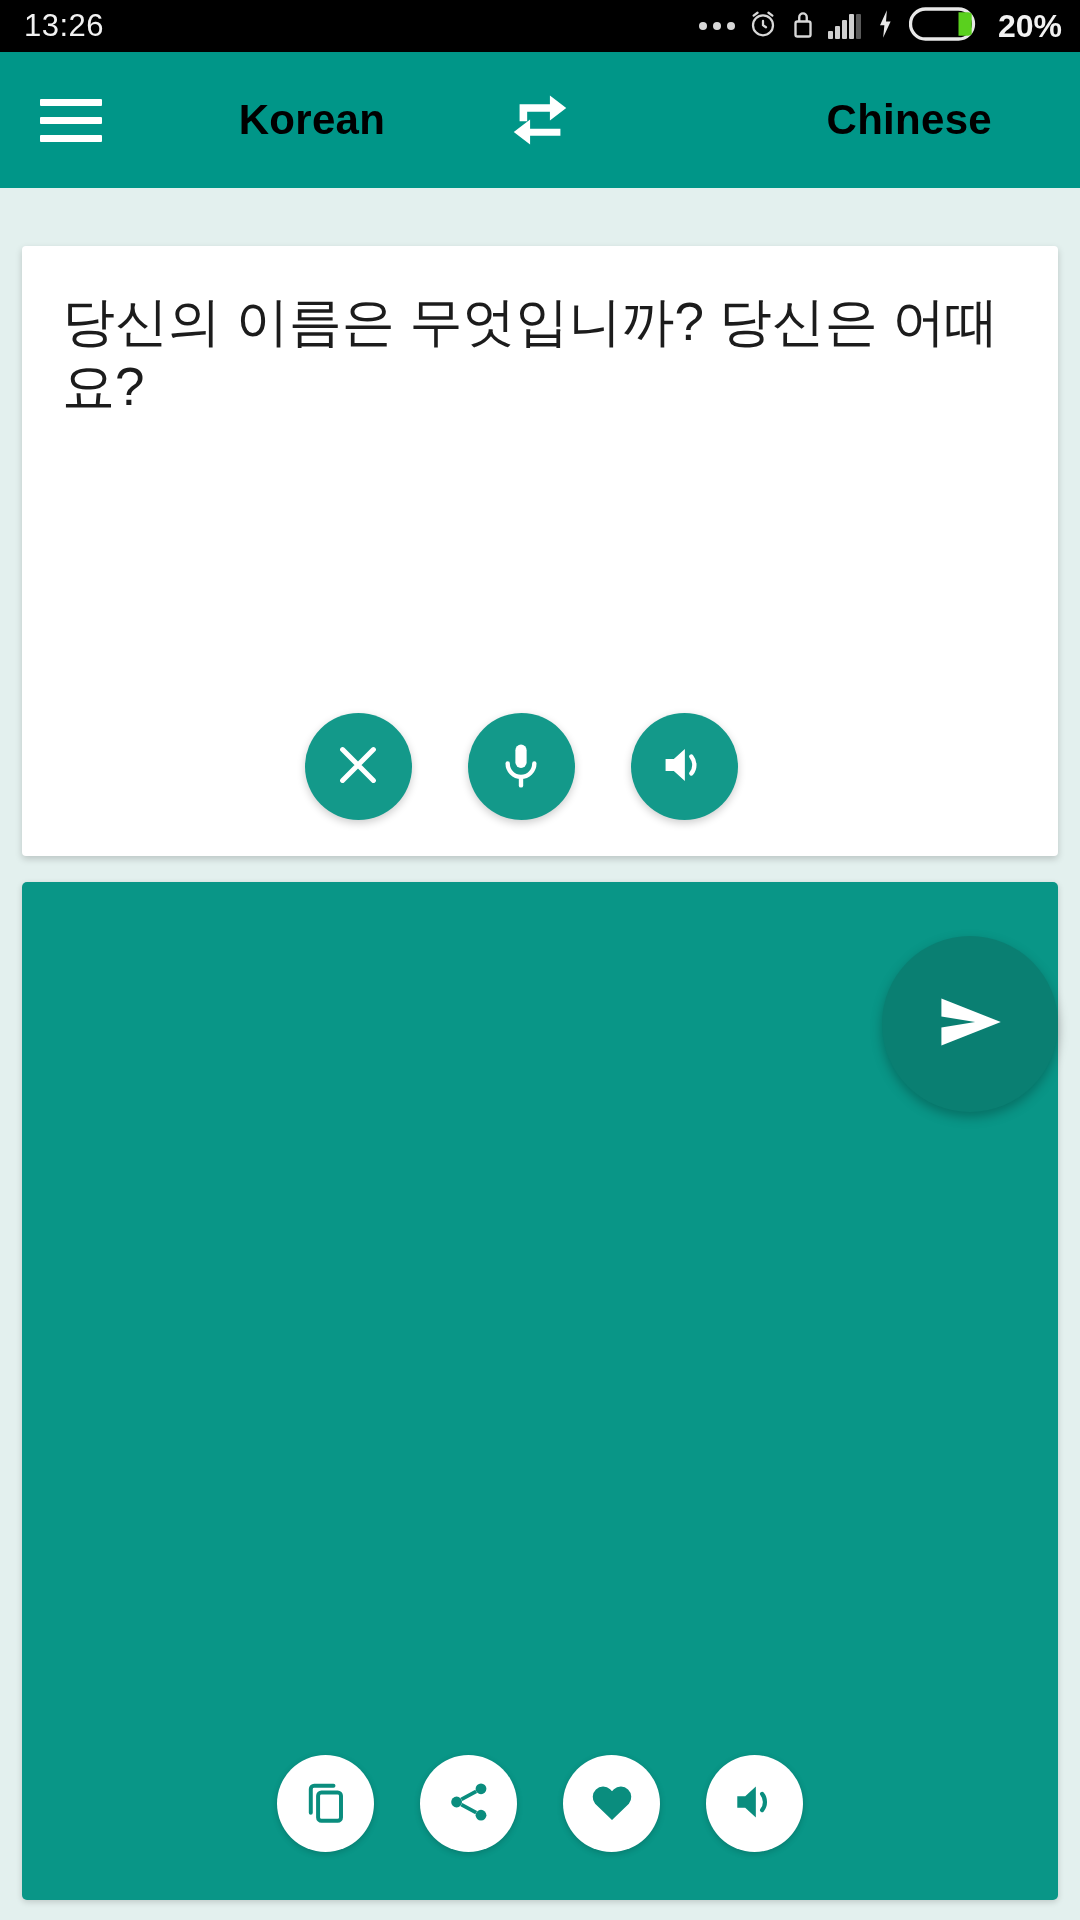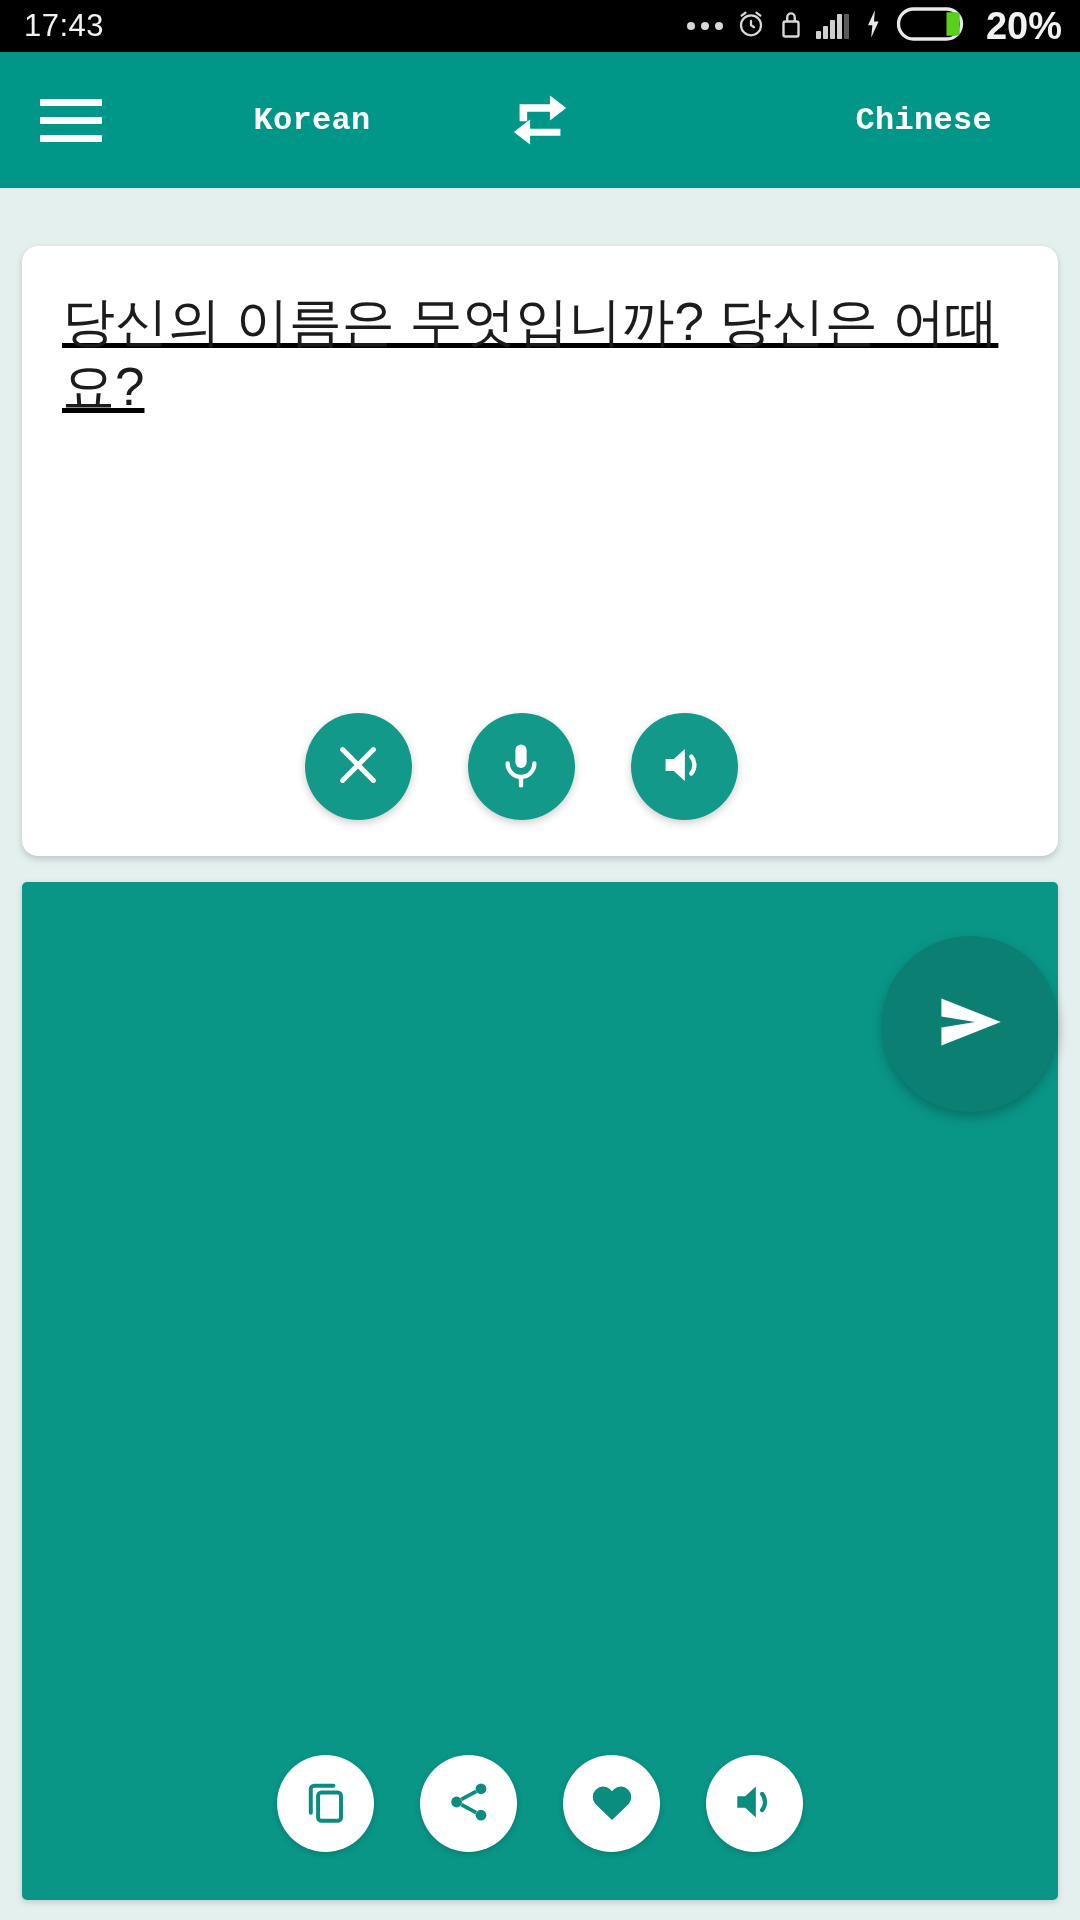--- a/index.html
+++ b/index.html
@@ -13,53 +13,52 @@
   
   .statusbar{
     height:52px; background:#000; color:#fff;
     display:flex; align-items:center; justify-content:space-between;
     padding:0 18px 0 24px;
   }
   .status-time{ font-size:31px; font-weight:400; letter-spacing:.5px; color:#f2f2f2; }
   .status-right{ display:flex; align-items:center; gap:13px; }
   .dots{ display:flex; gap:6px; align-items:center; }
   .dots i{ width:8px;height:8px;border-radius:50%;background:#d8d8d8; display:block; }
-  .battery-pct{ font-size:38px; font-weight:700; color:#f2f2f2; margin-left:4px; }
+  .battery-pct{ font-size:32px; font-weight:700; color:#f2f2f2; margin-left:4px; }
   .sig{ display:flex; align-items:flex-end; gap:2px; height:26px; }
   .sig b{ display:block; width:5px; background:#cfcfcf; border-radius:1px; }
   .sig b:nth-child(1){height:8px;}
   .sig b:nth-child(2){height:13px;}
   .sig b:nth-child(3){height:19px;}
   .sig b:nth-child(4){height:25px;}
   .sig b:nth-child(5){height:25px;background:#5a5a5a;}
 
   
   .appbar{
     height:136px; background:#009688;
     display:flex; align-items:center; padding:0 40px;
     position:relative;
   }
   .hamburger{ width:62px; display:flex; flex-direction:column; gap:11px; cursor:pointer; }
   .hamburger span{ display:block; height:7px; background:#fff; border-radius:1px; }
   .lang{
-    color:#ffffff; font-size:32px; font-weight:700;
-    text-align:center; letter-spacing:.3px;font-family:Liberation Mono, monospace;
+    color:#000000; font-size:42px; font-weight:700;
+    text-align:center; letter-spacing:.3px;
   }
   .lang-src{ position:absolute; left:212px; width:200px; }
   .lang-dst{ position:absolute; right:88px; width:280px; text-align:right; }
   .swap{ position:absolute; left:50%; transform:translateX(-50%); width:72px; height:72px;
          display:flex; align-items:center; justify-content:center; cursor:pointer; }
 
   
   .source-card{
     position:absolute; left:22px; top:246px; width:1036px; height:610px;
-    background:#fff; border-radius:16px;
+    background:#fff; border-radius:4px;
     box-shadow:0 3px 7px rgba(0,0,0,.18);
     overflow:hidden;
-    text-decoration:underline;
   }
   .source-text{
     padding:44px 40px 0 40px;
     font-size:53px; line-height:1.22; color:#1c1c1c; font-weight:400;
     word-break:break-word;
   }
   .src-actions{
     position:absolute; bottom:36px; left:0; right:0;
     display:flex; justify-content:center; gap:56px; padding-right:38px;
   }
@@ -95,21 +94,21 @@
     background:#0a7f72;
     display:flex;align-items:center;justify-content:center;
     box-shadow:0 5px 12px rgba(0,0,0,.26);
     cursor:pointer; z-index:5;
   }
 </style>
 </head>
 <body>
 
 <div class="statusbar">
-  <div class="status-time">17:43</div>
+  <div class="status-time">13:26</div>
   <div class="status-right">
 
     <span class="dots">
         <i></i>
         <i></i>
         <i></i>
       </span>
 
     <span>
       <svg width="30" height="30" viewBox="0 0 24 24">

